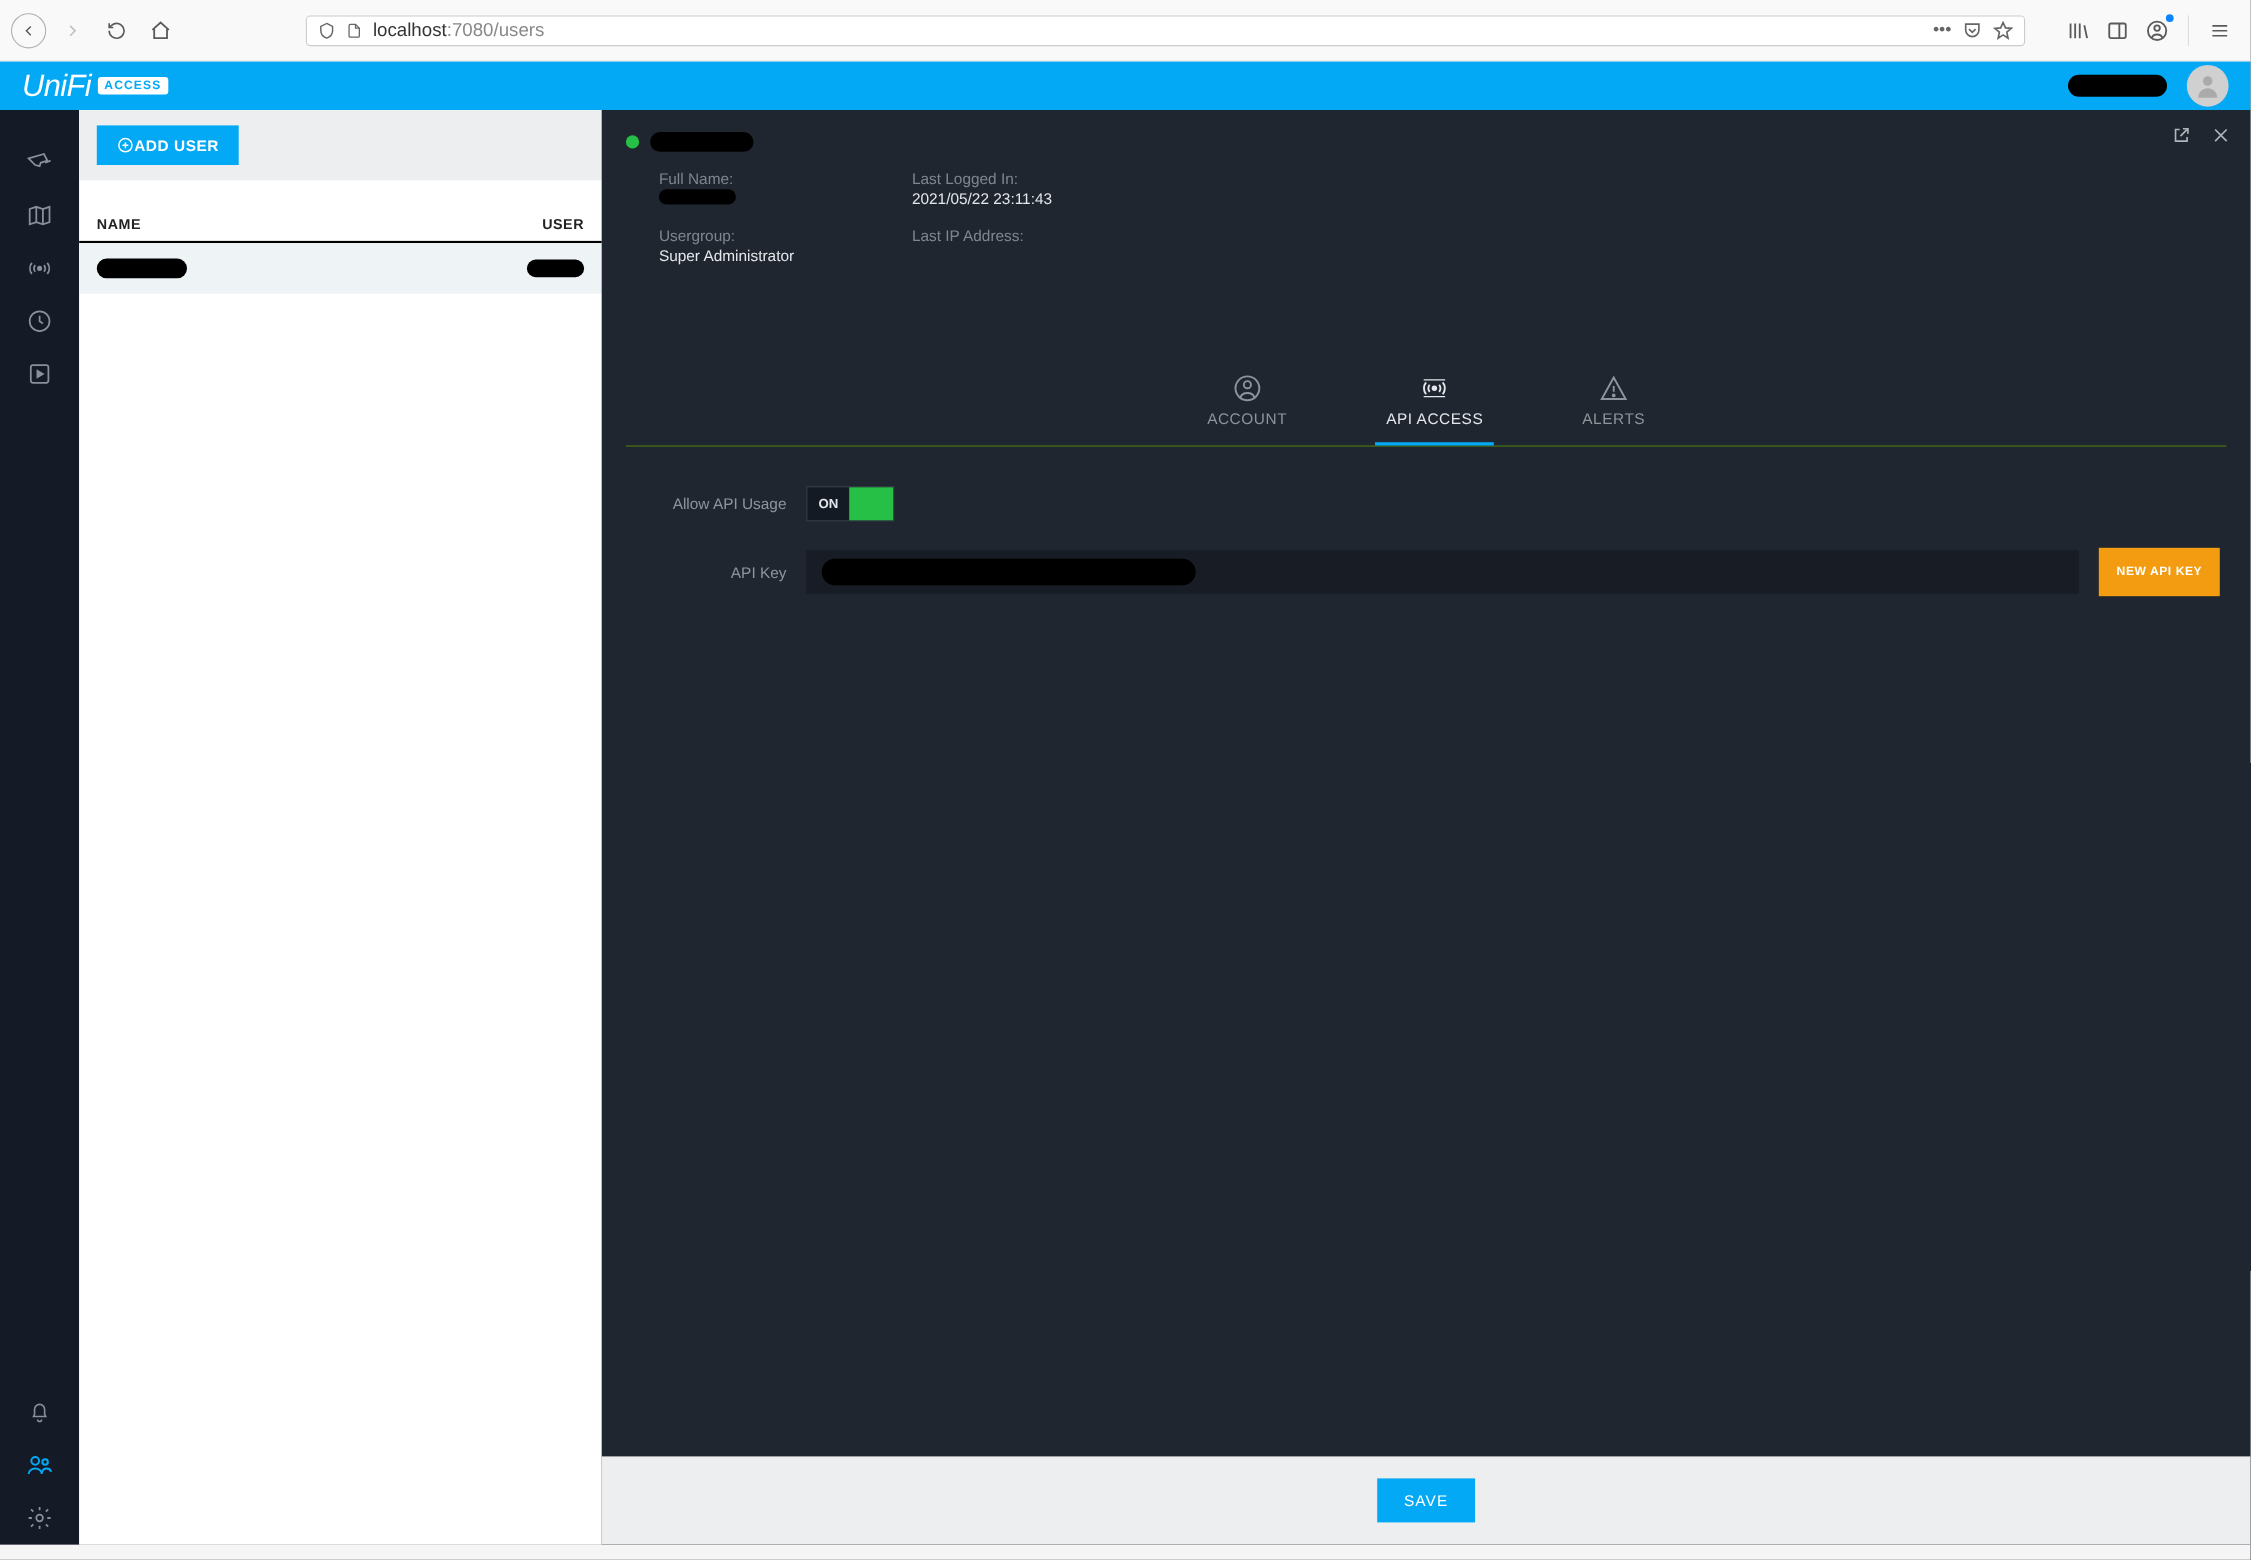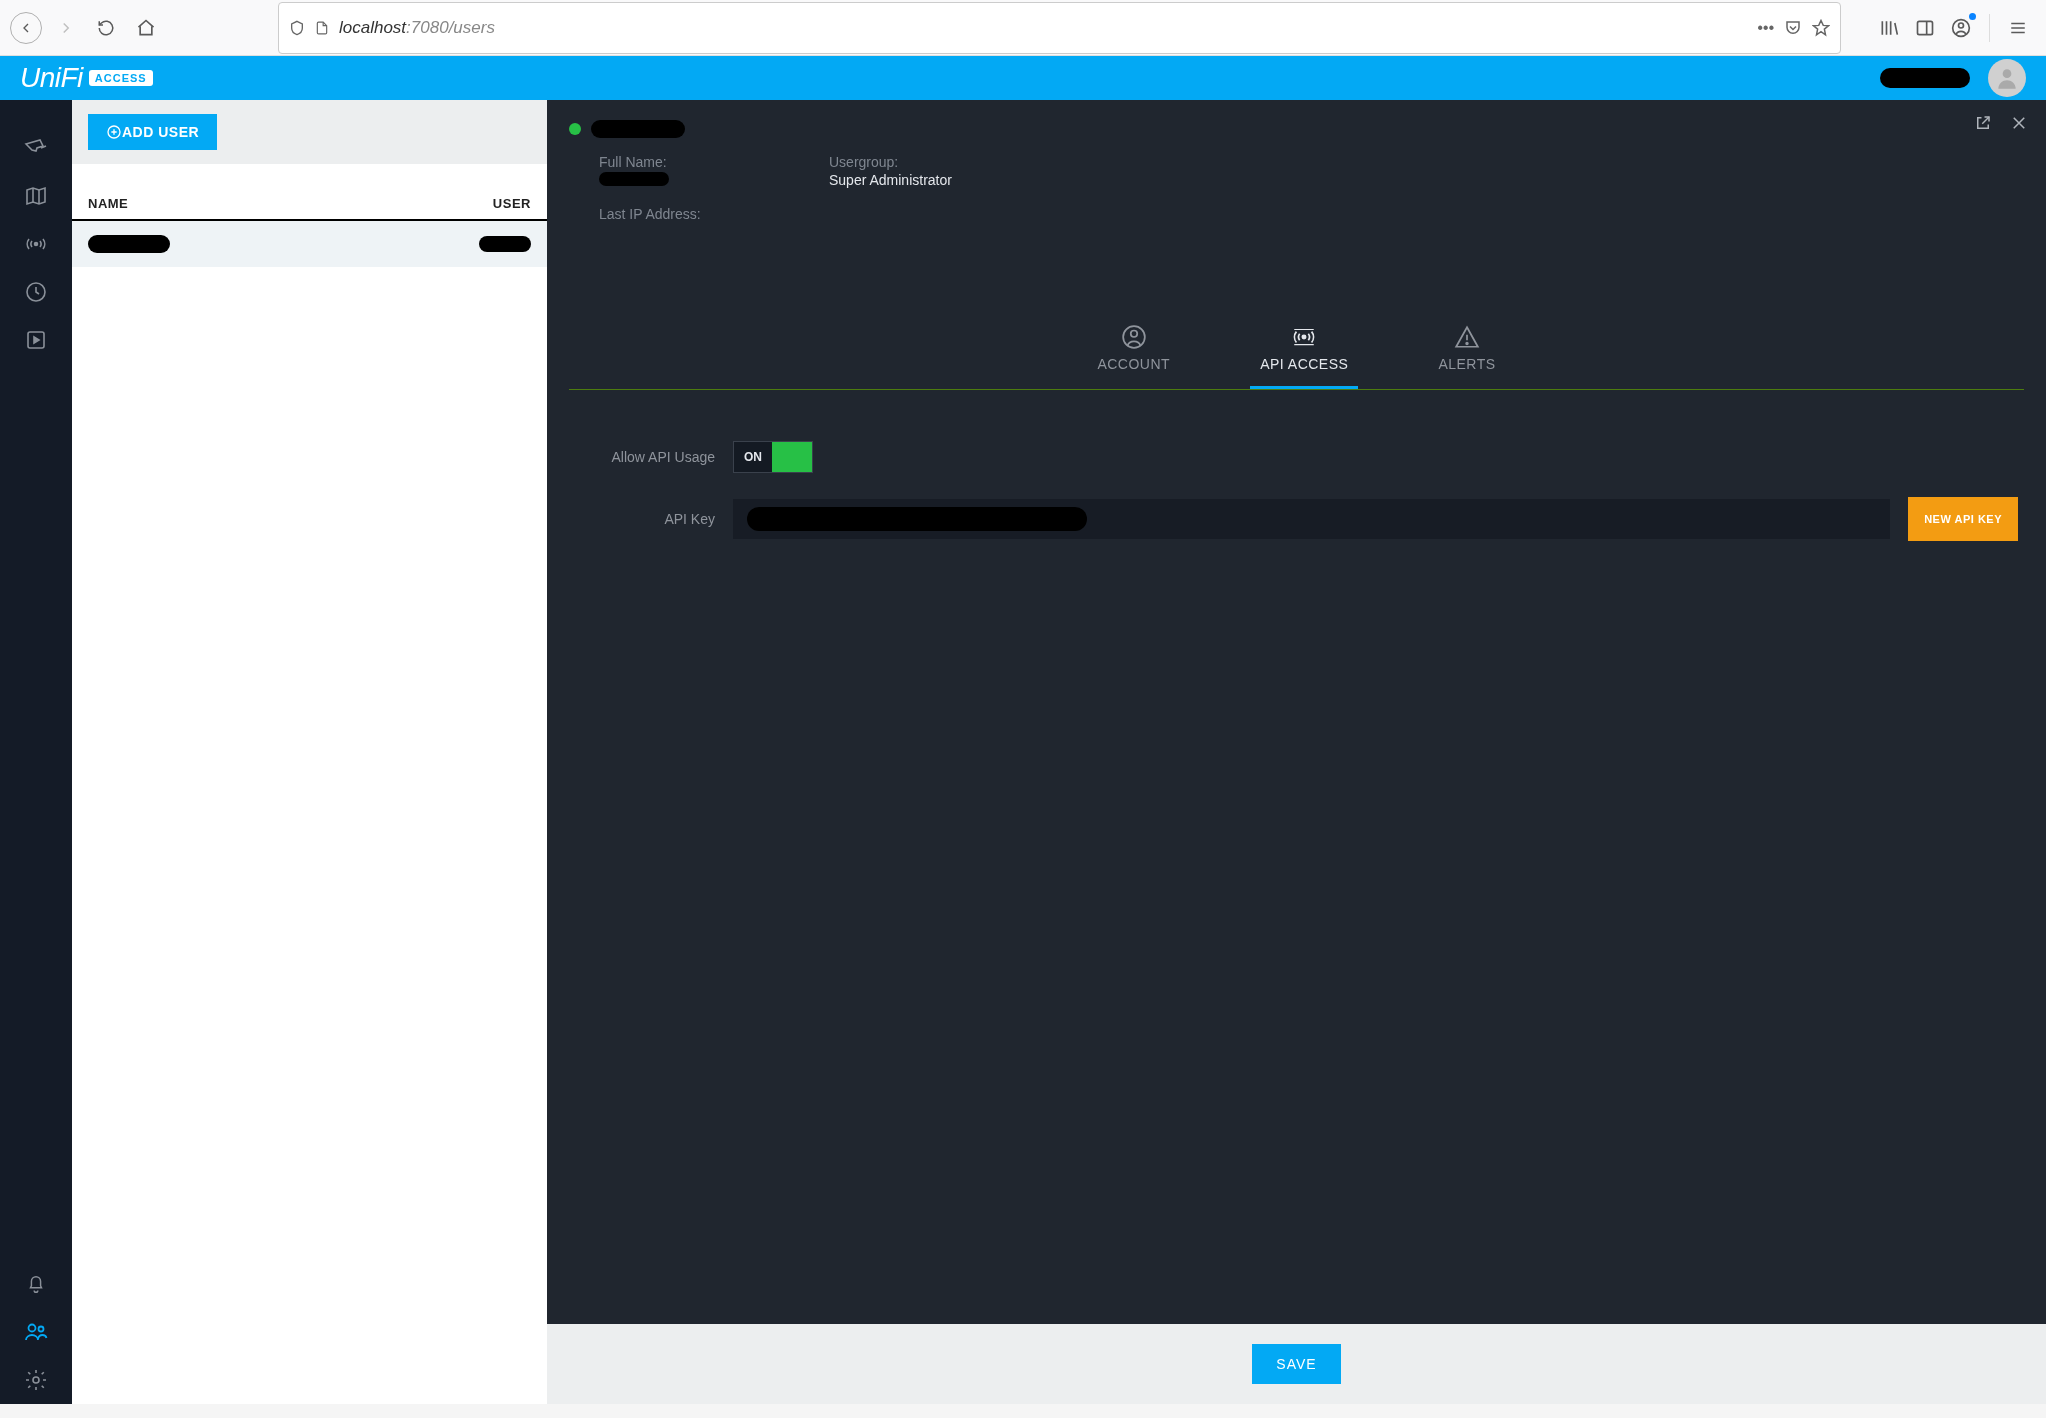--- a/index.html
+++ b/index.html
@@ -30,31 +30,30 @@
   }
   .nav-btn.disabled { color: #c0c0c0; }
   .nav-btn-circle {
     border: 1px solid #b0b0b0;
     border-radius: 50%;
     width: 32px; height: 32px;
     display:flex;align-items:center;justify-content:center;
   }
   .url-bar {
     flex: 1;
-    height: 52px;
+    height: 28px;
     border: 1px solid #ccc;
     border-radius: 4px;
     background: #fff;
     display: flex;
     align-items: center;
     padding: 0 10px;
     margin: 0 30px 0 110px;
     gap: 10px;
     color: #333;
-    font-style: italic;
   }
   .url-icon { color: #666; }
   .url-text { flex:1; font-size: 17px; color:#333; }
   .url-text .host-dim { color:#888; }
   .chrome-right {
     display:flex; align-items:center; gap:8px; padding-right:6px;
   }
   .chrome-icon { width:28px; height:28px; display:flex;align-items:center;justify-content:center; color:#5a5a5a; }
   .chrome-sep { width:1px; height:28px; background:#ddd; margin:0 6px; }
 
@@ -445,20 +444,24 @@
         <div class="status-line">
           <div class="status-dot"></div>
           <div class="redacted status-redact"></div>
         </div>
         <div class="info-grid">
           <div>
             <div class="info-label">Full Name:</div>
             <div class="redacted fullname-redact"></div>
           </div>
           <div>
+            <div class="info-label">Last Logged In:</div>
+            <div class="info-value">2021/05/22 23:11:43</div>
+          </div>
+          <div>
             <div class="info-label">Usergroup:</div>
             <div class="info-value">Super Administrator</div>
           </div>
           <div>
             <div class="info-label">Last IP Address:</div>
           </div>
         </div>
 
         <div class="tabs">
           <div class="tab">

